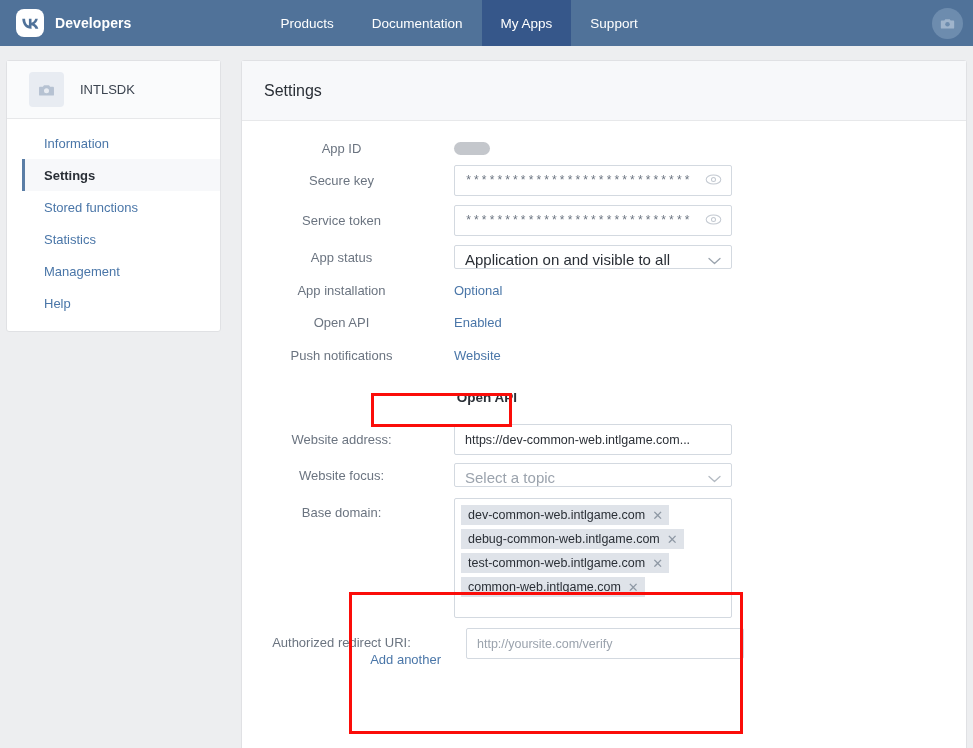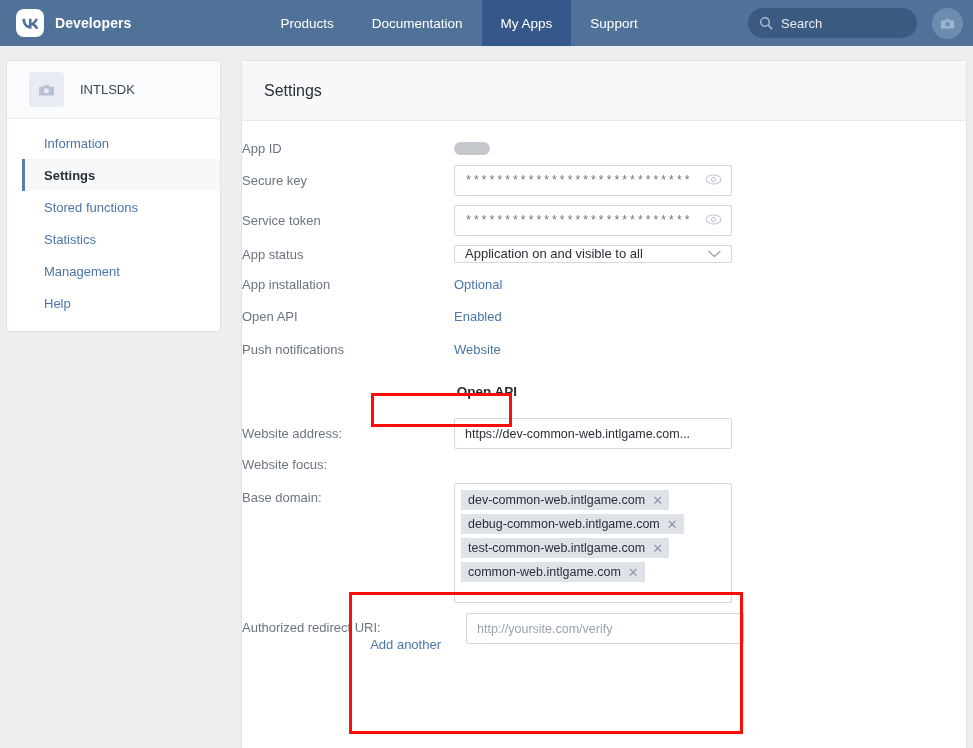--- a/index.html
+++ b/index.html
@@ -113,21 +113,21 @@
   }
   .main-title { font-size: 16px; color: #2a2f36; }
   .main-body { padding-top: 20px; position: relative; }
 
   
   .frow {
     display: flex; align-items: center;
     margin-bottom: 9px;
   }
   .flabel {
-    width: 212px; text-align: left; padding-right: 13px;
+    width: 212px; text-align: center; padding-right: 13px;
     font-size: 13px; color: #6b7480;
     flex: 0 0 auto;
   }
   .fctl { flex: 0 0 auto; position: relative; }
 
   .pillmask {
     width: 36px; height: 13px; border-radius: 7px;
     background: #c4c7cc;
   }
 
@@ -142,26 +142,26 @@
   }
   .inputbox .masked {
     letter-spacing: 0.6px; color: #6b7480; font-size: 12px;
     font-family: "Liberation Mono", monospace;
   }
   .eye {
     position: absolute; right: 9px; top: 50%;
     transform: translateY(-50%);
   }
   .selectbox {
-    width: 278px; height: 18px;
+    width: 278px; height: 24px;
     border: 1px solid #d3d9e0; border-radius: 2px;
     background: #ffffff;
-    display: flex; align-items: flex-start; justify-content: space-between;
+    display: flex; align-items: flex-end; justify-content: space-between;
     padding: 0 10px;
-    font-size: 13px; color: #2a2f36;
+    font-size: 15px; color: #2a2f36;
     cursor: pointer;
   }
   .selectbox.placeholder-color { color: #9ba3ad; }
   .chev { flex: 0 0 auto; }
   .linkval {
     font-size: 13px; color: #4a76a8; cursor: pointer;
   }
 
   .section-heading {
     text-align: center; width: 490px;
@@ -224,29 +224,20 @@
     <span class="brand-label">Developers</span>
   </div>
 
   <nav class="nav">
     <div class="nav-item">Products</div>
     <div class="nav-item">Documentation</div>
     <div class="nav-item active">My Apps</div>
     <div class="nav-item">Support</div>
   </nav>
 
-  <div class="search-wrap">
-    <span class="search-icon">
-      <svg width="14" height="14" viewBox="0 0 14 14" aria-hidden="true">
-        <circle cx="6" cy="6" r="4.3" fill="none" stroke="#cfdbe8" stroke-width="1.5"></circle>
-        <line x1="9.2" y1="9.2" x2="12.6" y2="12.6" stroke="#cfdbe8" stroke-width="1.6" stroke-linecap="round"></line>
-      </svg>
-    </span>
-    <span class="search-text">Search</span>
-  </div>
 
   <div class="avatar-top">
     <svg width="15" height="13" viewBox="0 0 18 15" aria-hidden="true">
       <path d="M2 4h3.2l1.1-1.7h5.4L12.8 4H16a1 1 0 0 1 1 1v7.5a1 1 0 0 1-1 1H2a1 1 0 0 1-1-1V5a1 1 0 0 1 1-1z" fill="#9fb4cc"></path>
       <circle cx="9" cy="8.4" r="2.7" fill="#6d8cae"></circle>
     </svg>
   </div>
 </div>
 
 <div class="page">
@@ -368,20 +359,30 @@
         <div class="flabel">Website address:</div>
         <div class="fctl">
           <div class="inputbox">
             <span>https://dev-common-web.intlgame.com...</span>
           </div>
         </div>
       </div>
 
       <div class="frow" style="margin-bottom:11px">
         <div class="flabel">Website focus:</div>
+        <div class="fctl">
+          <div class="selectbox placeholder-color">
+            <span>Select a topic</span>
+            <span class="chev">
+              <svg width="13" height="8" viewBox="0 0 13 8" aria-hidden="true">
+                <polyline points="1,1.5 6.5,6.5 12,1.5" fill="none" stroke="#b3bac2" stroke-width="1.3" stroke-linecap="round" stroke-linejoin="round"></polyline>
+              </svg>
+            </span>
+          </div>
+        </div>
       </div>
 
       <div class="frow top" style="margin-bottom:10px">
         <div class="flabel">Base domain:</div>
         <div class="fctl">
           <div class="tagfield">
             <div class="tagrow"><span class="tag">
               <span>dev-common-web.intlgame.com</span>
               <span class="tag-x">✕</span>
             </span></div>

